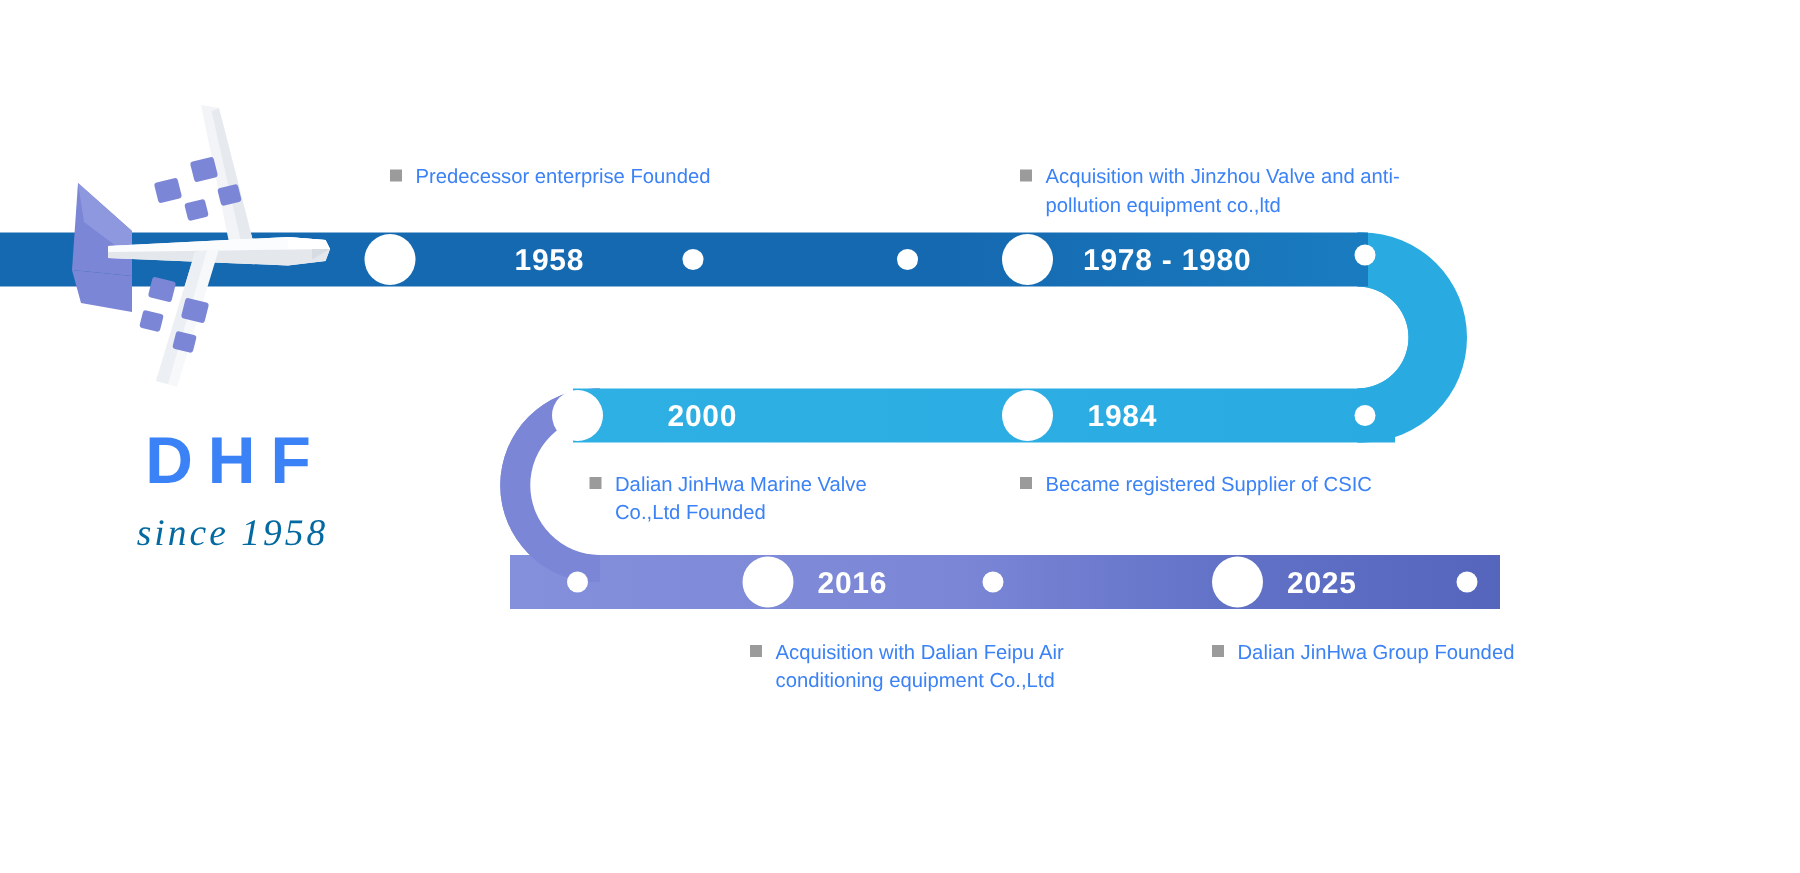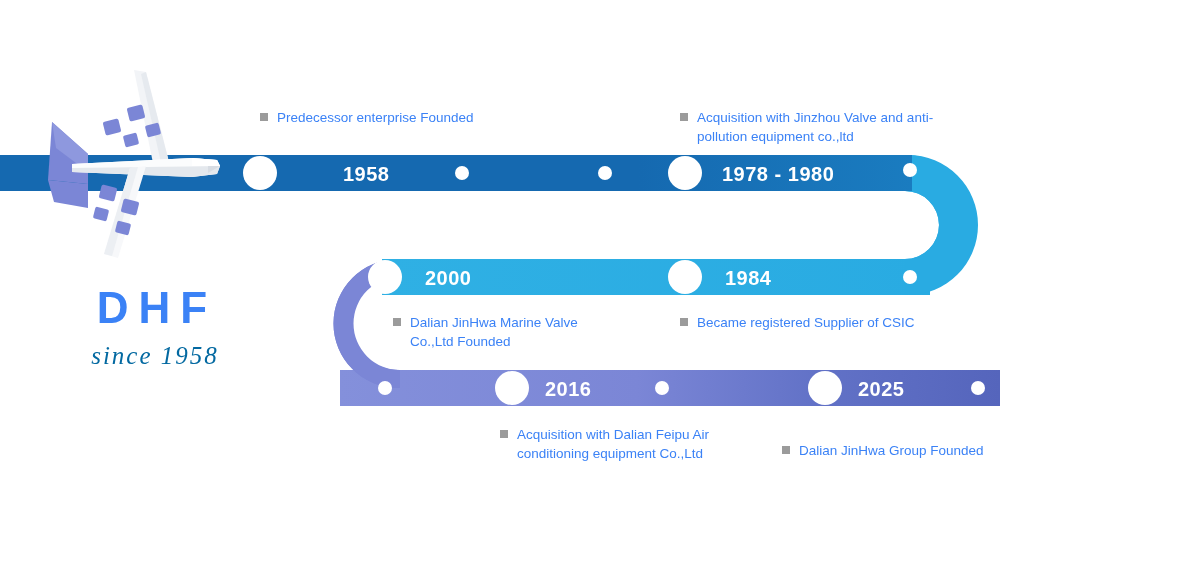--- a/index.html
+++ b/index.html
@@ -210,28 +210,28 @@
   </svg>
 
   <div class="logo">
     <div class="logo-word">DHF</div>
     <div class="logo-since">since 1958</div>
   </div>
 
   <div id="years-layer">
       <div class="year" style="left: 298px; top: 164px; margin-left: 45px;">1958</div>
       <div class="year" style="left: 722px; top: 164px;">1978 - 1980</div>
-      <div class="year" style="left: 425px; top: 268px; text-align: center;">2000</div>
+      <div class="year" style="left: 445px; top: 268px; text-align: center;">2000</div>
       <div class="year" style="left: 725px; top: 268px;">1984</div>
       <div class="year" style="left: 545px; top: 379px;">2016</div>
       <div class="year" style="left: 858px; top: 379px;">2025</div>
     </div>
 
   <div id="captions-layer">
       <div class="event" style="left: 260px; top: 108px;"><span class="bullet"></span>Predecessor enterprise Founded</div>
       <div class="event" style="left: 680px; top: 108px;"><span class="bullet"></span>Acquisition with Jinzhou Valve and anti-<span class="l2">pollution equipment co.,ltd</span></div>
       <div class="event" style="left: 393px; top: 313px;"><span class="bullet"></span>Dalian JinHwa Marine Valve<span class="l2">Co.,Ltd Founded</span></div>
       <div class="event" style="left: 680px; top: 313px;"><span class="bullet"></span>Became registered Supplier of CSIC</div>
       <div class="event" style="left: 500px; top: 425px;"><span class="bullet"></span>Acquisition with Dalian Feipu Air<span class="l2">conditioning equipment Co.,Ltd</span></div>
-      <div class="event" style="left: 782px; top: 425px; margin-top: 16px;"><span class="bullet"></span>Dalian JinHwa Group Founded</div>
+      <div class="event" style="left: 808px; top: 425px;"><span class="bullet"></span>Dalian JinHwa Group Founded</div>
     </div>
 
 </div>
 
 </body></html>

